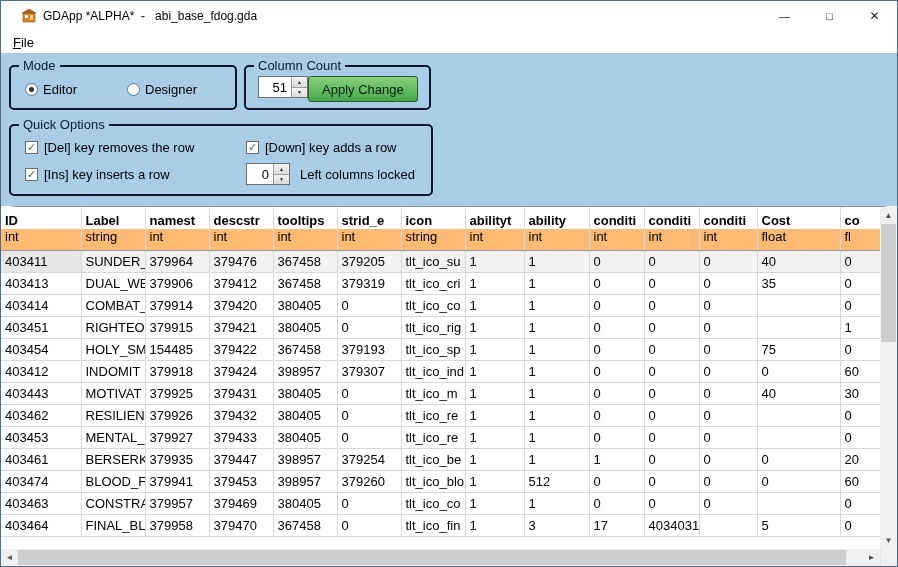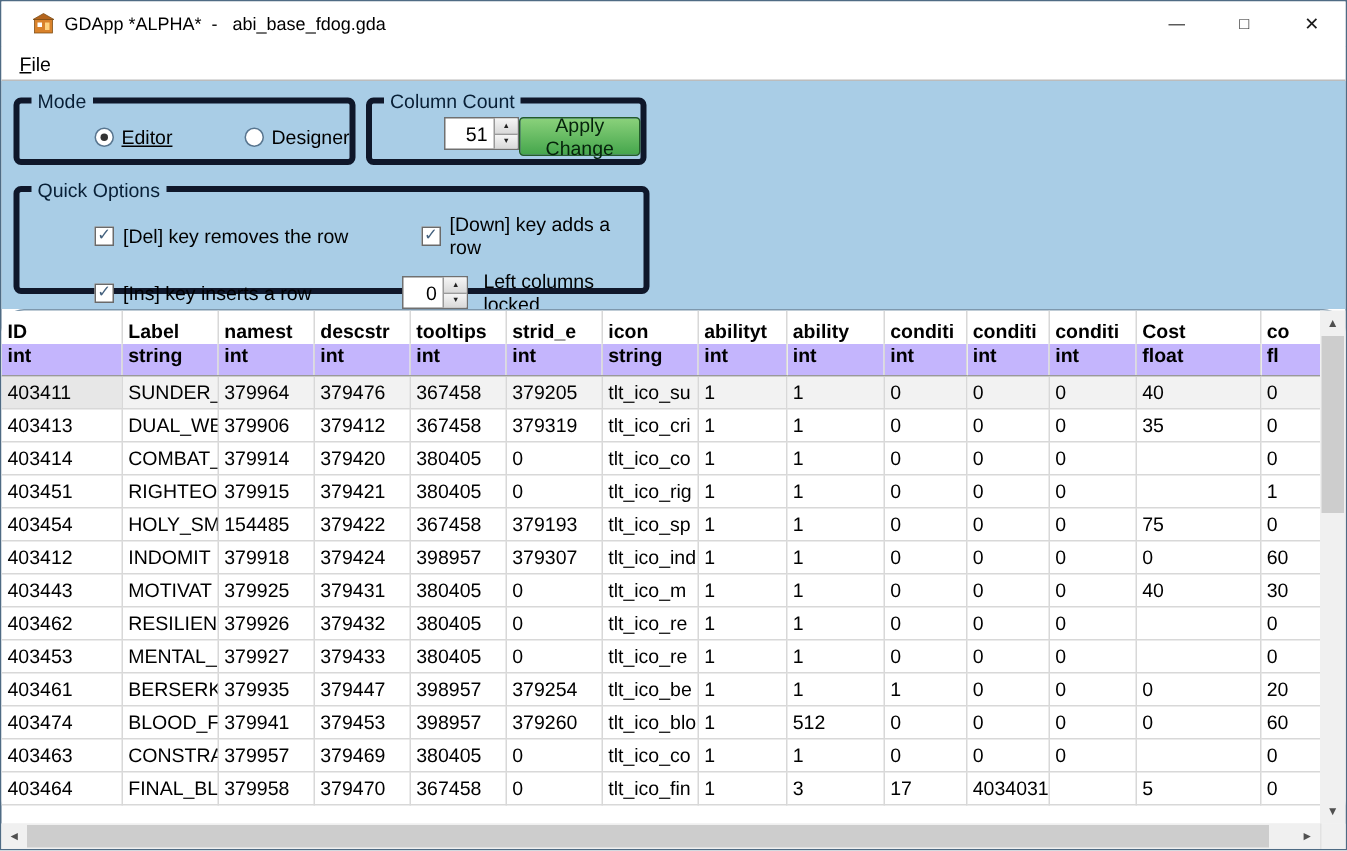--- a/index.html
+++ b/index.html
@@ -19,29 +19,29 @@
   .win-btn.close { font-size:12px; }
 
   
   .menubar { height:23px; background:#fff; border-bottom:1px solid #bcbcbc; display:flex; align-items:center; padding-left:5px; flex:0 0 auto; }
   .menu-item { padding:2px 7px; }
   .menu-label { display:inline-block; }
   .menu-label::first-letter { text-decoration:underline; }
 
   
   .panel { height:152px; background:#a9cde6; position:relative; flex:0 0 auto; }
-  .groupbox { position:absolute; border:4px solid #0f172a; border-radius:5px; background:#a9cde6;padding-left:36px; }
+  .groupbox { position:absolute; border:2px solid #0f172a; border-radius:5px; background:#a9cde6; }
   .legend { position:absolute; top:-9px; left:8px; background:#a9cde6; padding:0 4px; font-size:13px; color:#081f36; line-height:15px; }
   .gb-mode { left:8px; top:11px; width:228px; height:45px; }
   .gb-count { left:243px; top:11px; width:187px; height:45px; }
   .gb-quick { left:8px; top:70px; width:424px; height:72px; }
 
   .mode-row { display:flex; align-items:center; padding:15px 0 0 14px; }
   .radio-item { display:flex; align-items:center; cursor:default; }
-  .radio-item.first { width:102px;text-decoration:underline; }
+  .radio-item.first { width:102px; }
   .radio { width:13px; height:13px; border-radius:50%; border:1px solid #58758f; background:#fff; position:relative; margin-right:5px; flex:0 0 auto; }
   .radio.sel::after { content:""; position:absolute; left:3px; top:3px; width:5px; height:5px; border-radius:50%; background:#333; }
 
   .cc-row { display:flex; padding:9px 0 0 12px; }
   .spinner { display:inline-flex; border:1px solid #707070; background:#fff; height:22px; flex:0 0 auto; }
   .spin-value { display:flex; align-items:center; justify-content:flex-end; padding:0 4px; width:32px; }
   .spin-value.narrow { width:26px; }
   .spin-btns { display:flex; flex-direction:column; width:16px; border-left:1px solid #9a9a9a; }
   .spin-btn { flex:1; display:flex; align-items:center; justify-content:center; background:linear-gradient(#f5f5f5,#d9d9d9); font-size:5px; color:#222; }
   .spin-btn.up { border-bottom:1px solid #9a9a9a; }
@@ -54,21 +54,21 @@
   .check-item.wide { width:221px; }
   .checkbox { width:13px; height:13px; border:1px solid #6a6a6a; background:#fff; display:inline-flex; align-items:center; justify-content:center; font-size:11px; line-height:11px; color:#44617e; margin-right:6px; flex:0 0 auto; }
   .locked-label { margin-left:10px; }
 
   
   .table-area { position:relative; height:343px; border-top:1px solid #7e98ad; flex:0 0 auto; background:#fff;border-radius:15px; }
   .grid-viewport { position:absolute; left:0; top:0; bottom:0; right:17px; overflow:hidden; }
   table.grid { border-collapse:collapse; table-layout:fixed; width:883px; }
   .grid th, .grid td { border-right:1px solid #d8d8d8; white-space:nowrap; overflow:hidden; text-align:left; padding:0 4px; font-size:13px; }
   .grid th.h-name { font-weight:bold; height:22px; vertical-align:bottom; padding-bottom:1px; background:#fff; }
-  .grid th.h-type { font-weight:bold; height:21px; vertical-align:top; border-bottom:1px solid #9a9a9a; background:#c4b5fd; }
+  .grid th.h-type { font-weight:normal; height:21px; vertical-align:top; border-bottom:1px solid #9a9a9a; background:#fdba74; }
   .grid td { height:22px; border-bottom:1px solid #d8d8d8; }
   .grid tr.current-row td { background:#f2f2f2; }
   .grid tr.current-row td:first-child { background:#e7e7e7; }
 
   
   .vscroll { position:absolute; top:0; right:0; width:17px; height:100%; background:#f0f0f0; }
   .scroll-arrow { height:17px; width:17px; display:flex; align-items:center; justify-content:center; font-size:8px; color:#505050; }
   .vscroll .down { position:absolute; bottom:0; left:0; }
   .v-thumb { position:absolute; top:17px; left:1px; width:15px; height:118px; background:#cdcdcd; }
 

